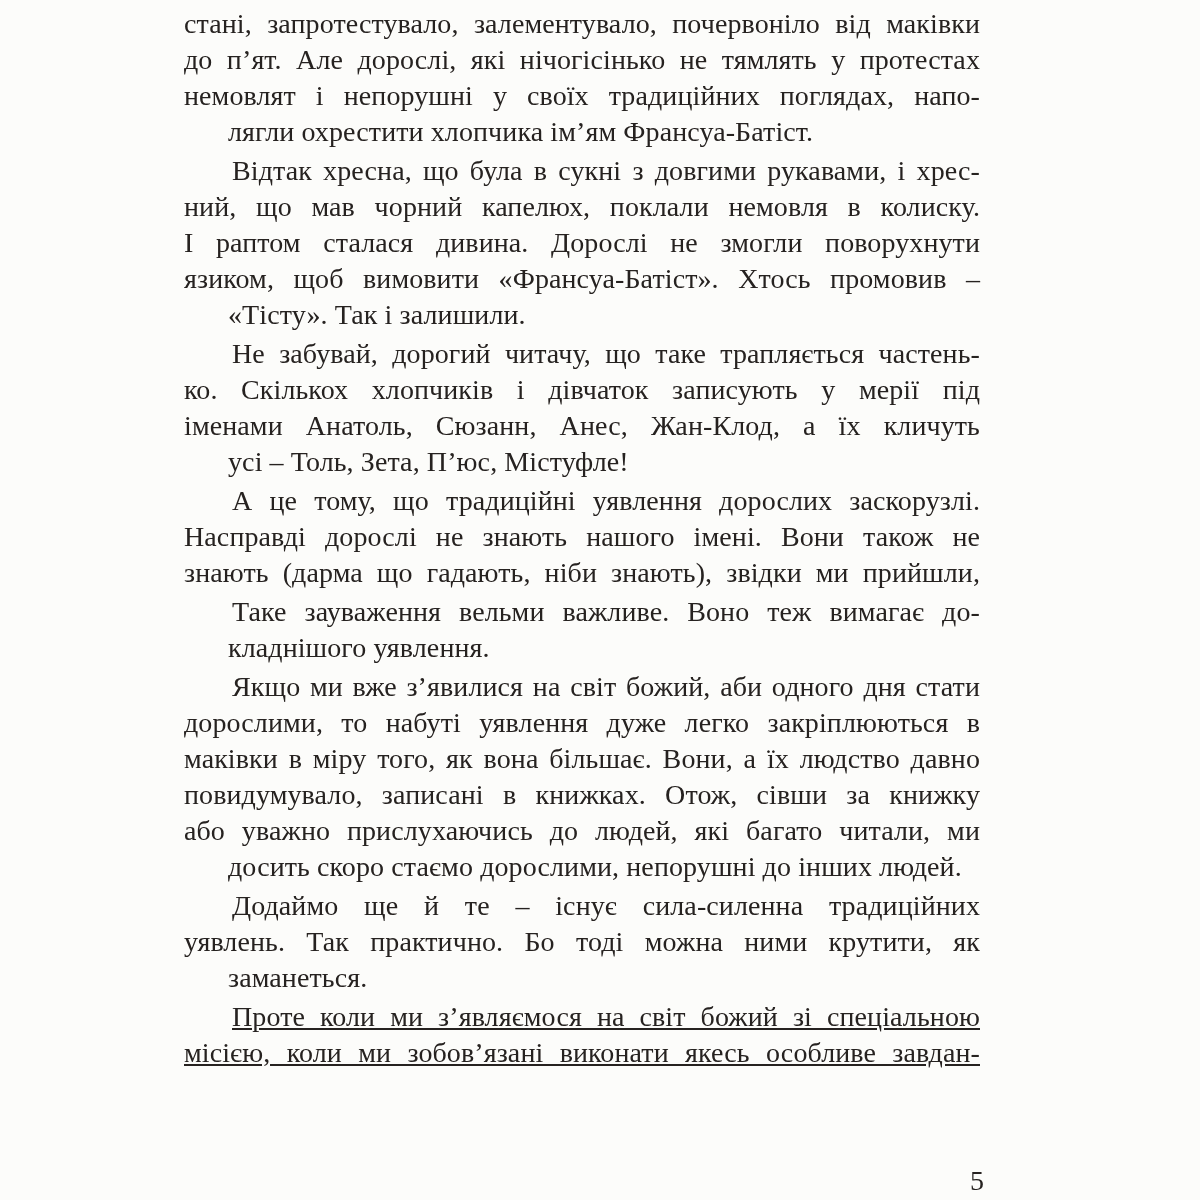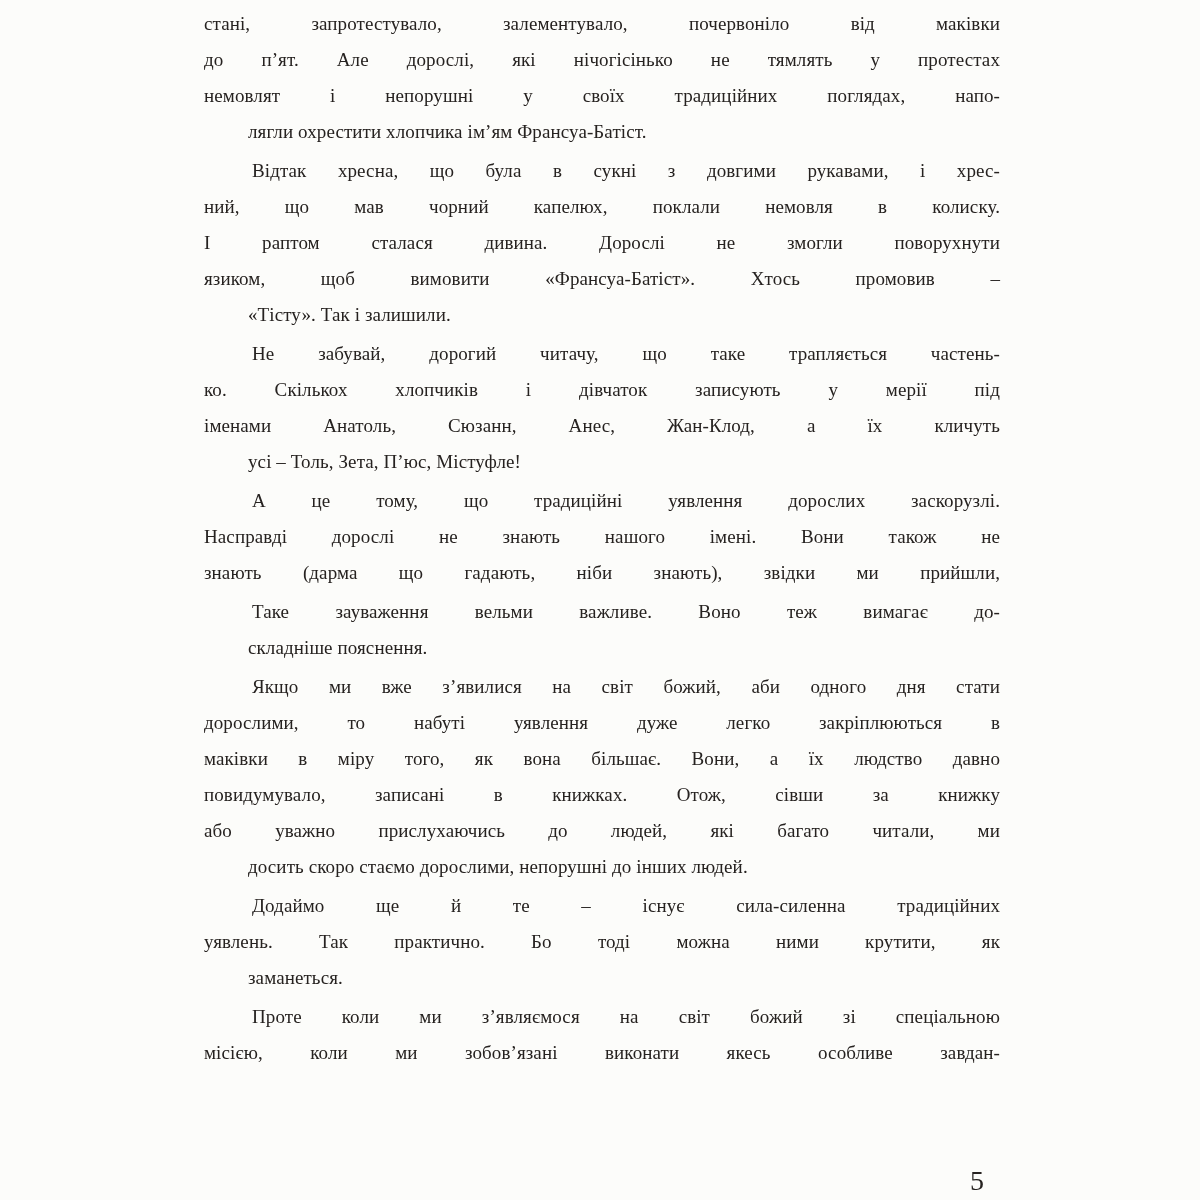--- a/index.html
+++ b/index.html
@@ -13,33 +13,34 @@
     overflow: hidden;
     background: #fcfcfa;
     font-family: "Liberation Serif", "DejaVu Serif", serif;
   }
   .page {
     position: absolute;
     inset: 0;
   }
   .page-text {
     position: absolute;
-    left: 204px;
+    left: 184px;
     top: 6px;
     width: 796px;
-    font-size: 19px;
+    font-size: 28px;
     line-height: 36px;
     color: #262220;
     letter-spacing: 0.1px;
   }
   .para {
     margin: 0 0 3px 0;
   }
   .para:last-child {
     margin-bottom: 0;
+    text-decoration: underline;
   }
   .line {
     text-align: justify;
     text-align-last: justify;
     white-space: normal;
   }
   .line.last {
     text-align-last: left;
     margin-left: 44px;
   }
@@ -81,21 +82,21 @@
         <div class="line">іменами Анатоль, Сюзанн, Анес, Жан-Клод, а їх кличуть</div>
         <div class="line last">усі – Толь, Зета, П’юс, Містуфле!</div>
       </div>
       <div class="para">
         <div class="line indent">А це тому, що традиційні уявлення дорослих заскорузлі.</div>
         <div class="line">Насправді дорослі не знають нашого імені. Вони також не</div>
         <div class="line">знають (дарма що гадають, ніби знають), звідки ми прийшли,</div>
       </div>
       <div class="para">
         <div class="line indent">Таке зауваження вельми важливе. Воно теж вимагає до-</div>
-        <div class="line last">складніше пояснення.</div>
+        <div class="line last">кладнішого уявлення.</div>
       </div>
       <div class="para">
         <div class="line indent">Якщо ми вже з’явилися на світ божий, аби одного дня стати</div>
         <div class="line">дорослими, то набуті уявлення дуже легко закріплюються в</div>
         <div class="line">маківки в міру того, як вона більшає. Вони, а їх людство давно</div>
         <div class="line">повидумувало, записані в книжках. Отож, сівши за книжку</div>
         <div class="line">або уважно прислухаючись до людей, які багато читали, ми</div>
         <div class="line last">досить скоро стаємо дорослими, непорушні до інших людей.</div>
       </div>
       <div class="para">

